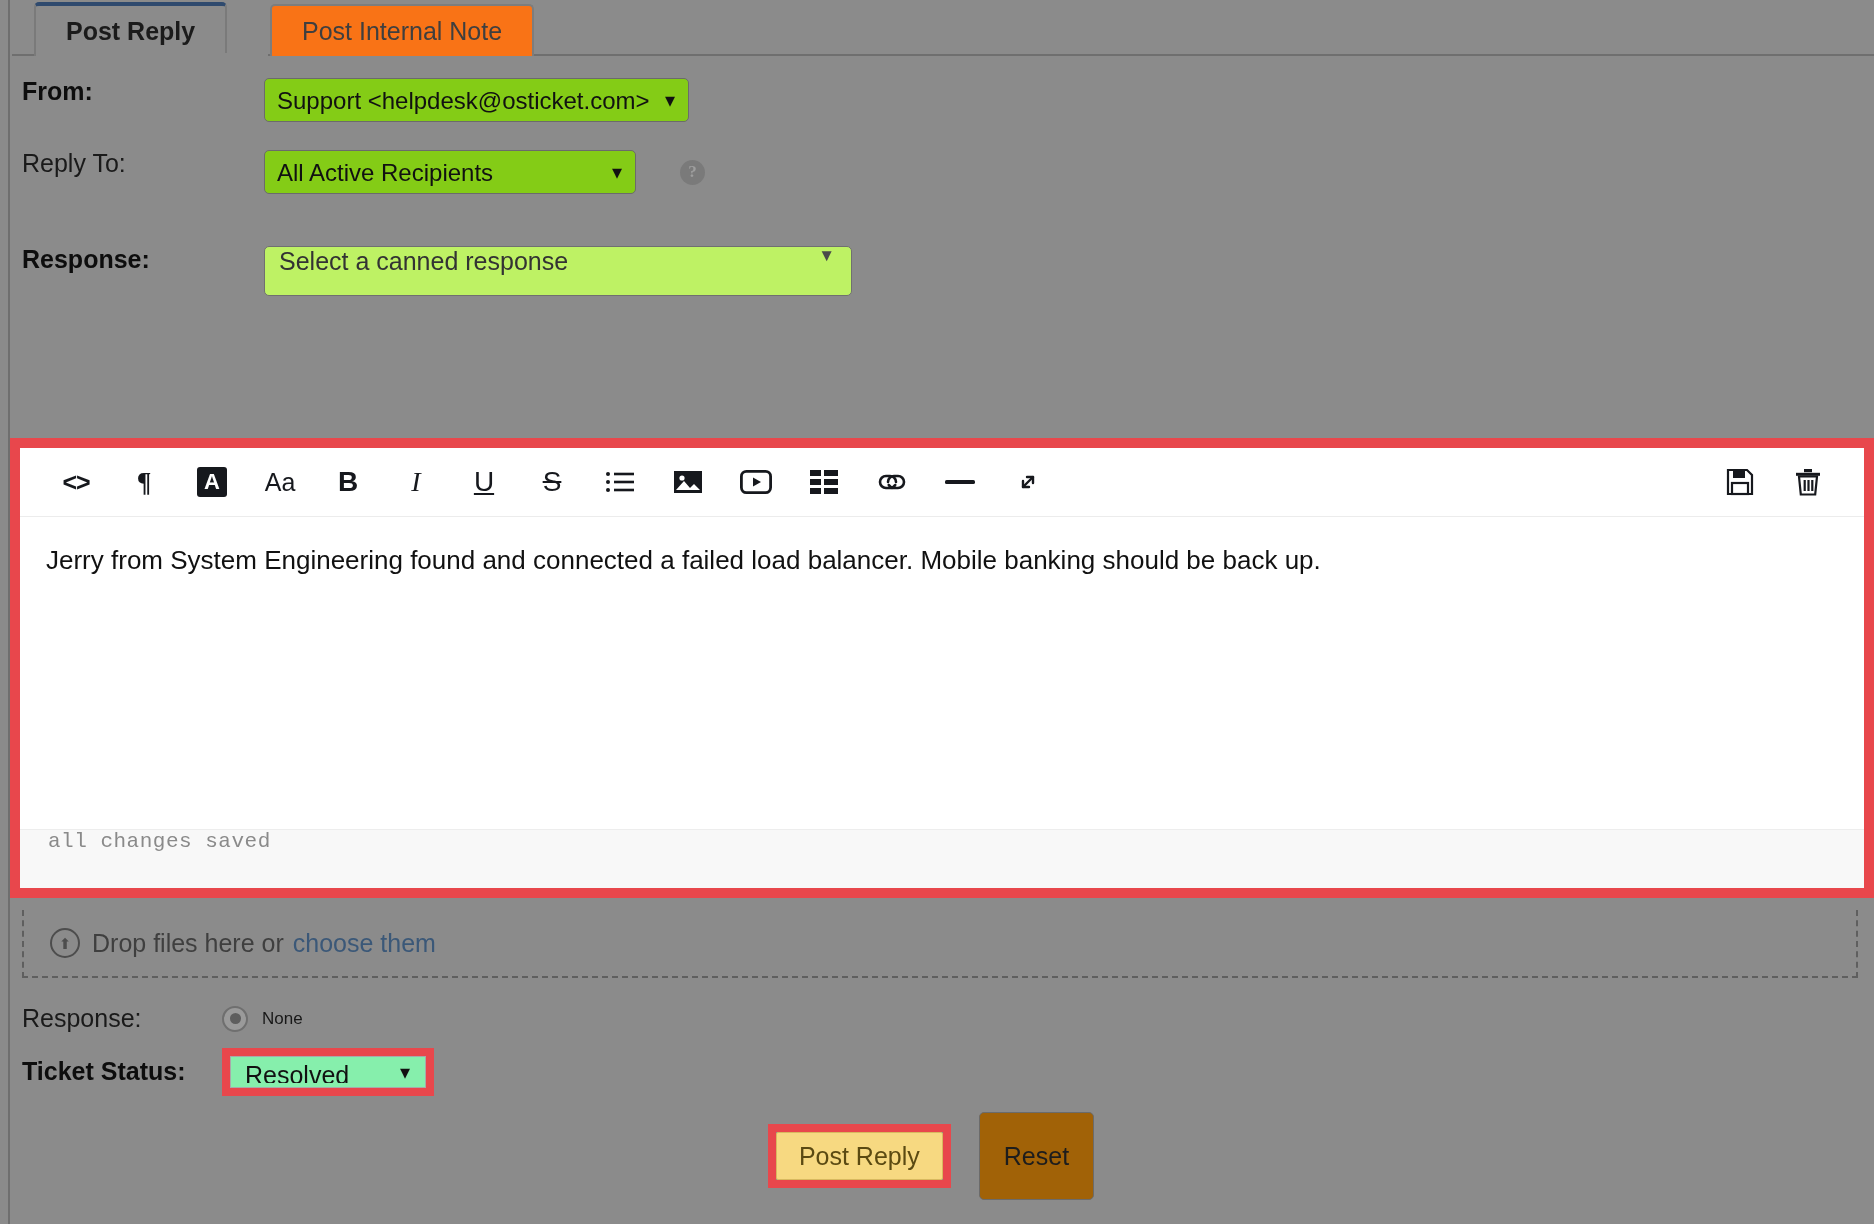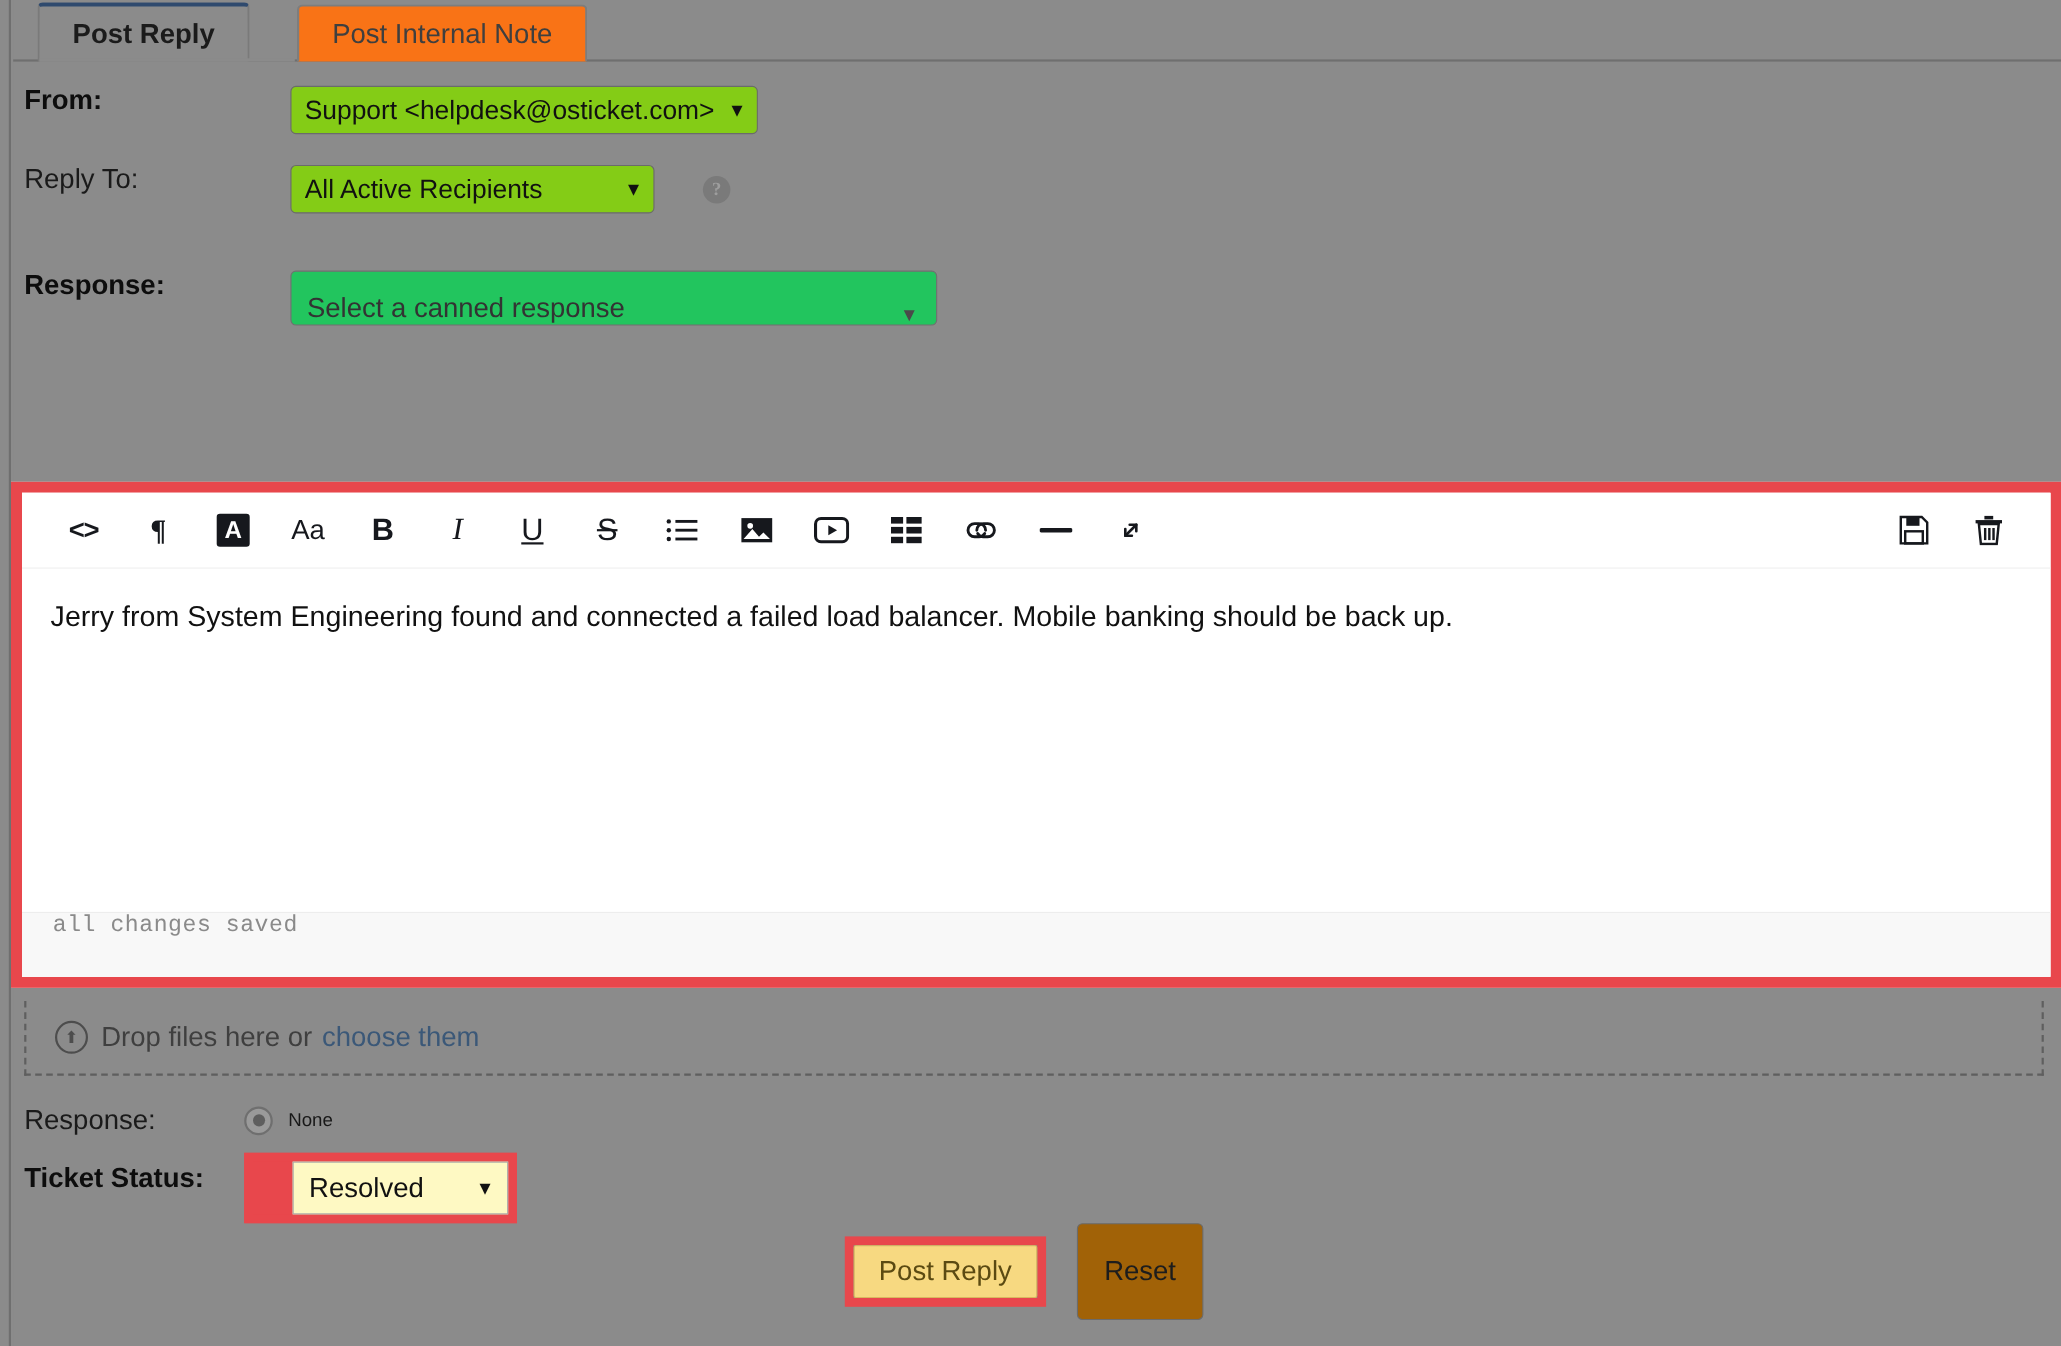--- a/index.html
+++ b/index.html
@@ -172,23 +172,23 @@
     align-self: center;
     cursor: pointer;
   }
 
   .canned {
     width: 588px;
     height: 50px;
     box-sizing: border-box;
     border: 1px solid #707070;
     border-radius: 5px;
-    background: #22c55e;
-    display: flex;
-    align-items: flex-end;
+    background: #bef264;
+    display: flex;
+    align-items: flex-start;
     padding: 0 14px;
     font-size: 25px;
     color: #333;
     cursor: pointer;
     position: relative;
   }
   .canned .tri {
     position: absolute;
     right: 16px;
     font-size: 17px;
@@ -324,27 +324,26 @@
 
   .row-status { position: absolute; left: 0; top: 1048px; display: flex; align-items: flex-start; }
   .status-highlight {
     border: 8px solid #e8474c;
     display: inline-block;
     padding: 0;
     line-height: 0;
     background: #e8474c;
   }
   .status-highlight select {
-    background: #fef9c3;
+    background: #86efac;
     border: 1px solid #a9a9a9;
     border-radius: 0;
-    height: 48px;
+    height: 32px;
     font-size: 25px;
     padding: 4px 46px 4px 14px;
-    margin-left: 36px;
   }
   .status-highlight .chev { color: #111; right: 16px; }
 
   
   .btnrow {
     position: absolute;
     left: 0; top: 1112px;
     width: 1862px;
     display: flex;
     justify-content: center;
@@ -406,21 +405,21 @@
           <option>Support &lt;helpdesk@osticket.com&gt;</option>
         </select>
         <span class="chev">▾</span>
       </div>
     </div>
 
 
     <div class="row row-replyto">
       <div class="lbl normal">Reply To:</div>
       <div class="select-wrap">
-        <select class="native" style="width:331px">
+        <select class="native" style="width:372px">
           <option>All Active Recipients</option>
         </select>
         <span class="chev">▾</span>
       </div>
       <span class="help-icon">?</span>
     </div>
 
     <div class="row row-response">
       <div class="lbl">Response:</div>
       <div class="canned">

